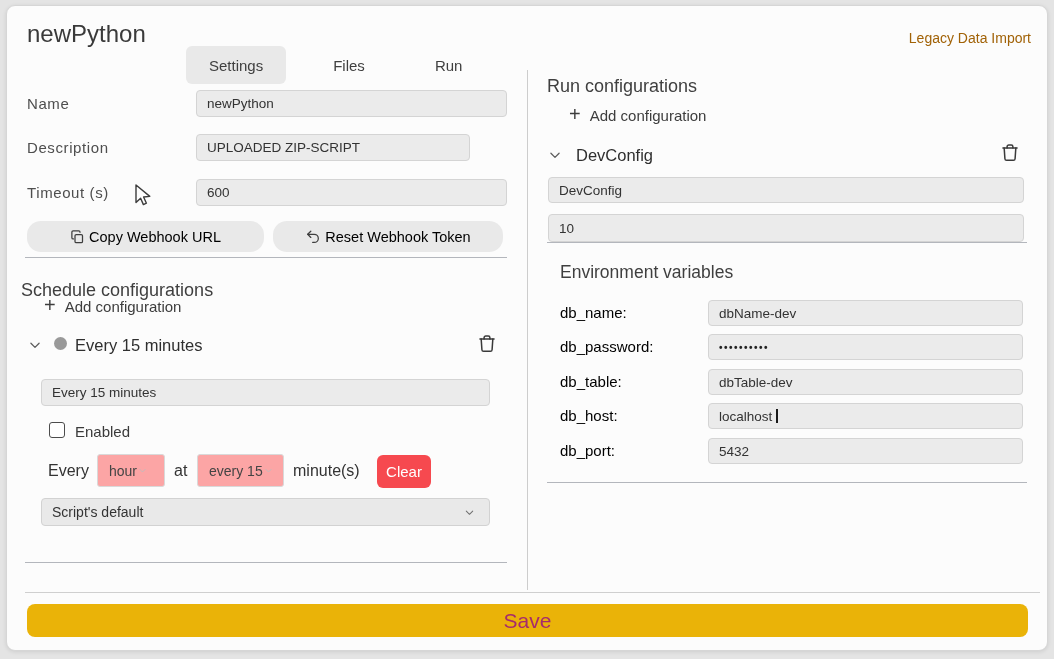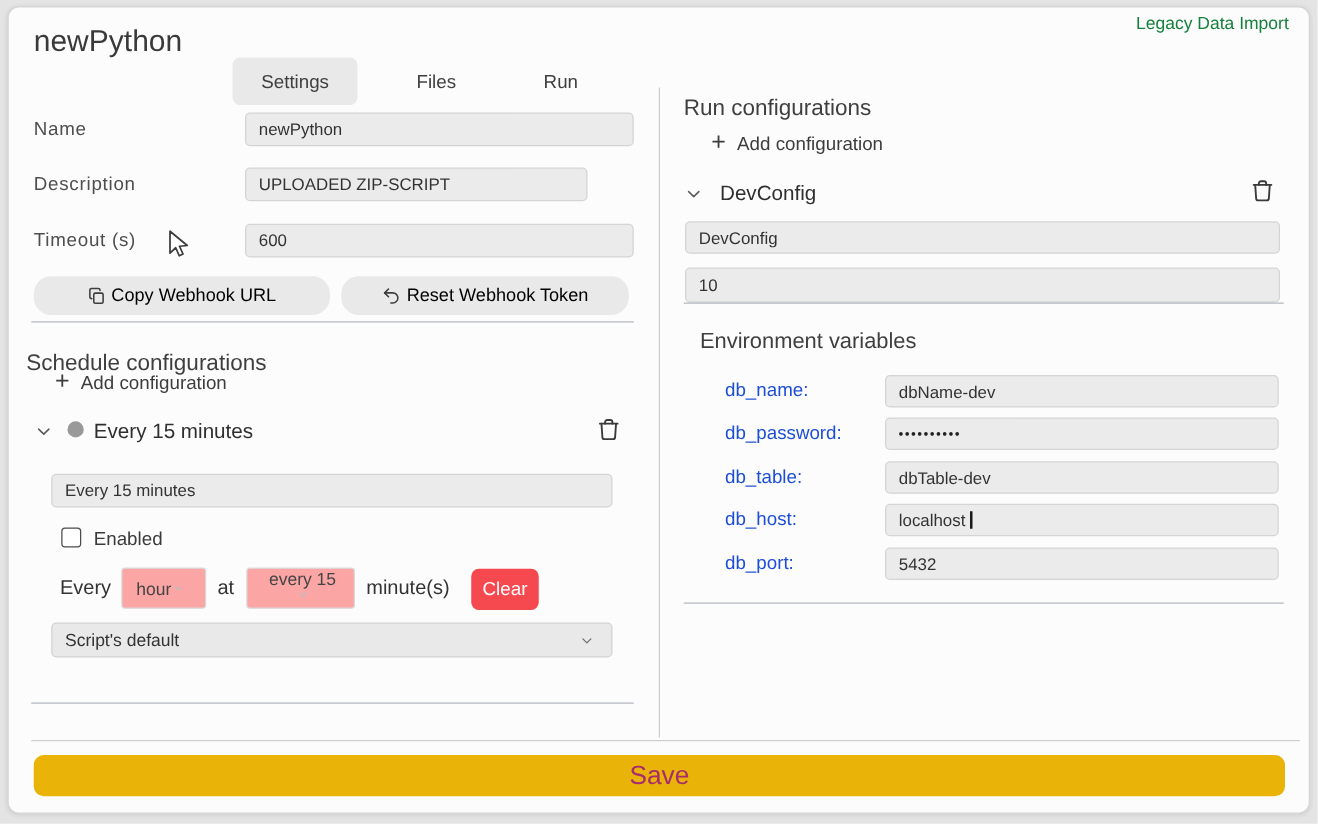--- a/index.html
+++ b/index.html
@@ -20,21 +20,21 @@
 
   .page-title { left:27px; top:20px; font-size:24px; color:#3a3a3a; font-weight:400; }
 
   .tabs { left:186px; top:18px; display:flex; gap:24px; }
   .tab {
     height:38px; padding:0 23px; display:flex; align-items:center;
     font-size:15px; color:#3f3f3f; border-radius:6px; cursor:pointer; background:transparent;margin-top:28px;
   }
   .tab.active { background:#e9e9e9; }
 
-  .legacy-link { right:23px; top:10px; font-size:14px; color:#15803d; cursor:pointer; }
+  .legacy-link { right:23px; top:30px; font-size:14px; color:#a16207; cursor:pointer; }
 
   .fl-label { left:27px; font-size:15px; letter-spacing:.6px; color:#4e4e4e; line-height:27px; }
   .tinput {
     position:absolute; background:#ebebeb; border:1px solid #d4d4d4; border-radius:4px;
     font-family:"Liberation Sans","DejaVu Sans",sans-serif;
     font-size:13.5px; color:#333; padding:0 10px; outline:none;
   }
   .pw { font-size:10px; font-weight:700; letter-spacing:1.5px; color:#222; }
 
   .gbtn {
@@ -80,21 +80,21 @@
     font-size:15px; font-family:inherit; cursor:pointer;
   }
 
   .big-select {
     position:absolute; background:#e9e9e9; border:1px solid #d2d2d2; border-radius:4px;
     display:flex; align-items:center; justify-content:space-between;
     padding:0 12px 0 10px; font-size:14px; color:#333; cursor:pointer;
   }
   .big-select .chev { color:#6f6f6f; display:flex; }
 
-  .env-label { position:absolute; font-size:15px; color:#1d4ed8; line-height:26px;margin-left:20px; }
+  .env-label { position:absolute; font-size:15px; color:#000000; line-height:26px; }
   .caret { position:absolute; width:1.5px; height:14px; background:#1a1a1a; }
 
   .save-btn {
     position:absolute; background:#eab308; color:#a62c6c; border:none; border-radius:8px;
     font-size:21px; font-family:inherit; cursor:pointer;
   }
 
   .mouse-cursor { position:absolute; pointer-events:none; z-index:9; }
 </style>
 </head>
@@ -172,21 +172,21 @@
   <span>hour</span>
   <span class="chev">
     <svg width="11" height="9" viewBox="0 0 24 24" fill="none" stroke="currentColor" stroke-width="2.4" stroke-linecap="round" stroke-linejoin="round">
         <path d="M5 9 L12 16 L19 9"></path>
       </svg>
   </span>
 </div>
 
 <span class="cron-text" style="left:174px; top:454px;">at</span>
 
-<div class="mini-select" style="left:197px; top:454px; width:87px;flex-direction:column;">
+<div class="mini-select" style="left:197px; top:454px; width:87px;">
   <span>every 15</span>
   <span class="chev">
     <svg width="11" height="9" viewBox="0 0 24 24" fill="none" stroke="currentColor" stroke-width="2.4" stroke-linecap="round" stroke-linejoin="round">
         <path d="M5 9 L12 16 L19 9"></path>
       </svg>
   </span>
 </div>
 
 <span class="cron-text" style="left:293px; top:454px;">minute(s)</span>
 

